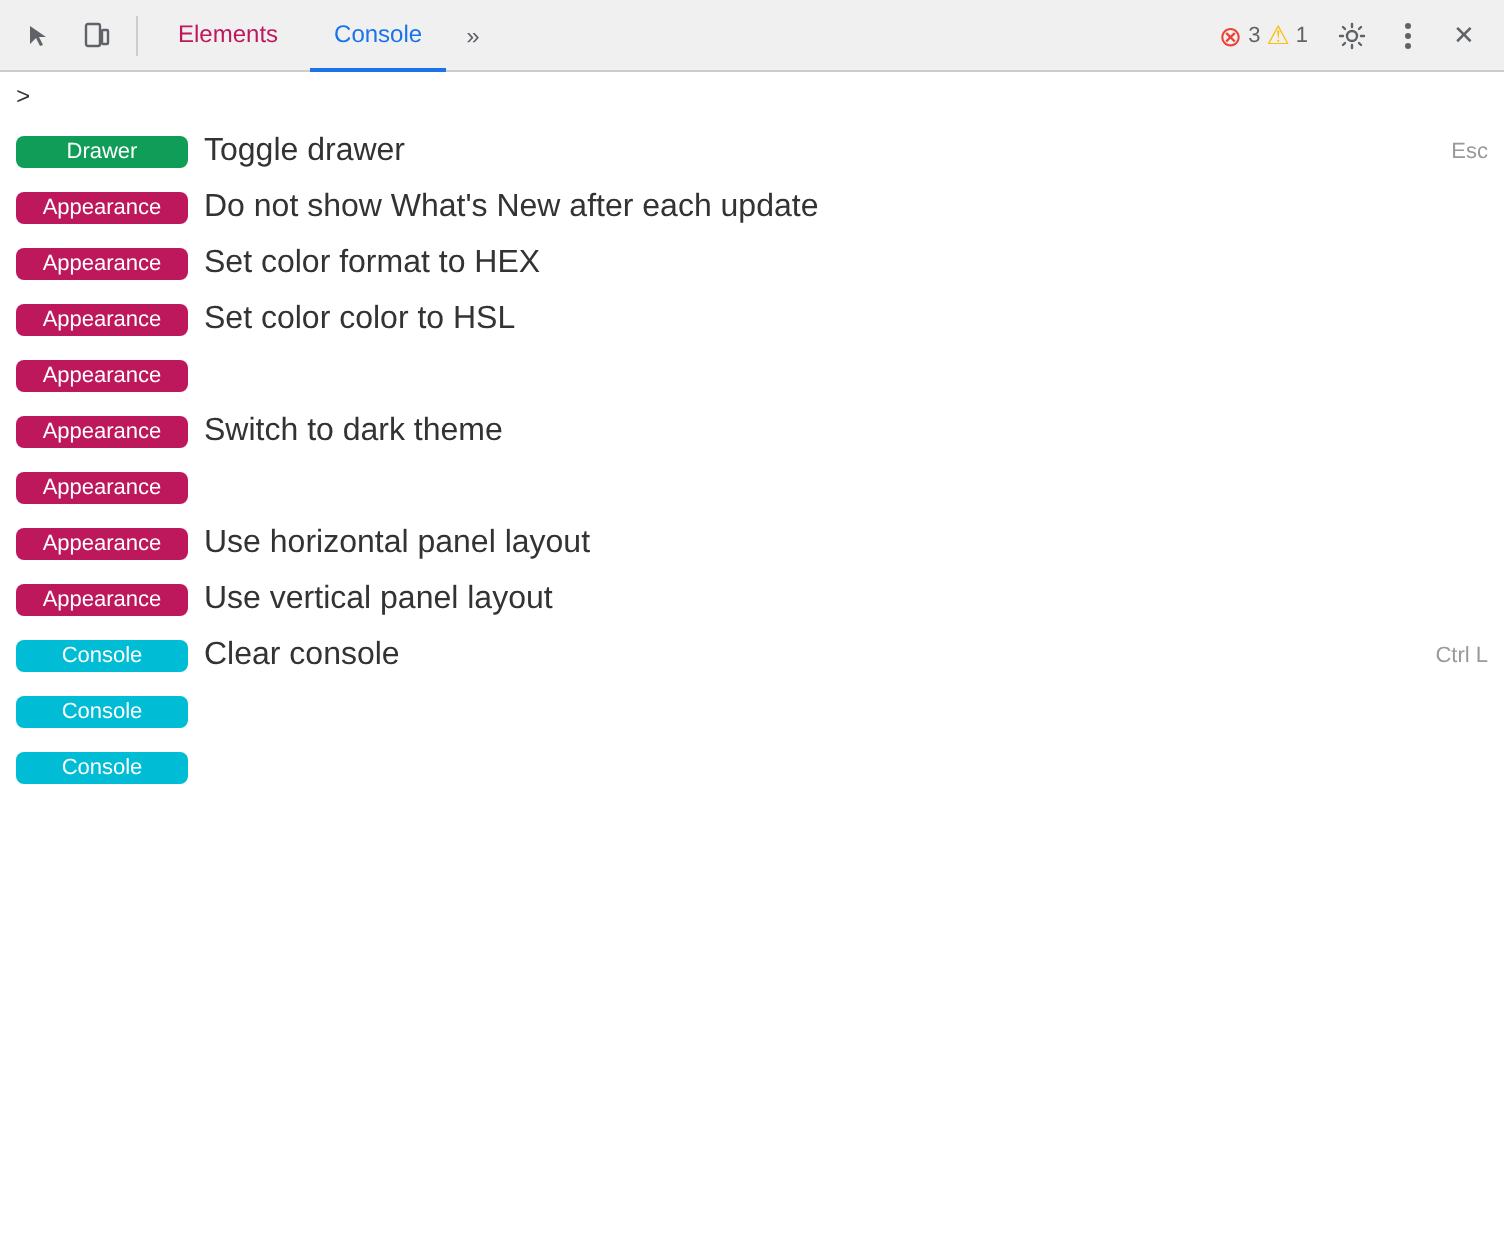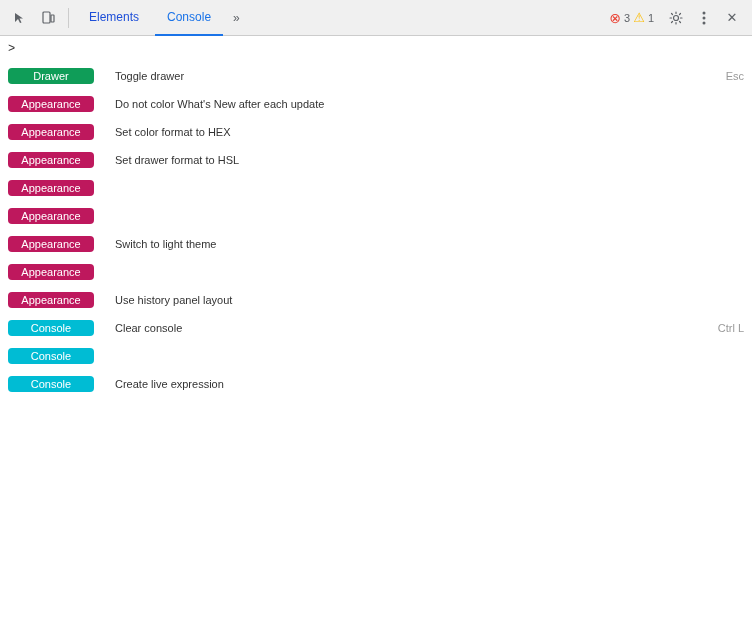--- a/index.html
+++ b/index.html
@@ -44,21 +44,21 @@
       margin: 0 4px;
     }
 
     .tab {
       padding: 0 12px;
       height: 36px;
       display: flex;
       align-items: center;
       cursor: pointer;
       font-size: 12px;
-      color: #1d4ed8;
+      color: #be185d;
       border-bottom: 2px solid transparent;
     }
     .tab.active {
       color: #1a73e8;
       border-bottom: 2px solid #1a73e8;
       font-weight: 500;
     }
 
     .toolbar-more {
       padding: 0 6px;
@@ -96,21 +96,21 @@
       color: #333;
       border-bottom: none;
     }
 
     
     .command-item {
       display: flex;
       align-items: center;
       padding: 4px 8px;
       min-height: 28px;
-      gap: 21px;
+      gap: 8px;
       position: relative;
     }
 
     .tag {
       display: inline-flex;
       align-items: center;
       justify-content: center;
       padding: 2px 7px;
       border-radius: 4px;
       font-size: 11px;
@@ -118,21 +118,21 @@
       color: white;
       min-width: 86px;
       flex-shrink: 0;
     }
 
     .tag-drawer { background: #0f9d58; }
     .tag-appearance { background: #be185d; }
     .tag-console { background: #00bcd4; }
 
     .command-text {
-      font-size: 11px;
+      font-size: 16px;
       color: #333;
       flex: 1;
     }
 
     .shortcut {
       font-size: 11px;
       color: #999;
       margin-left: auto;
       padding-left: 32px;
     }
@@ -217,54 +217,54 @@
   </div>
 
   <div id="commands-container">
       <div class="command-item">
         <span class="tag tag-drawer">Drawer</span>
         <span class="command-text">Toggle drawer</span>
         <span class="shortcut">Esc</span>
       </div>
       <div class="command-item">
         <span class="tag tag-appearance">Appearance</span>
-        <span class="command-text">Do not color What's New after each update</span>
+        <span class="command-text">Do not show What's New after each update</span>
       </div>
       <div class="command-item">
         <span class="tag tag-appearance">Appearance</span>
         <span class="command-text">Set color format to HEX</span>
       </div>
       <div class="command-item">
         <span class="tag tag-appearance">Appearance</span>
-        <span class="command-text">Set drawer format to HSL</span>
-      </div>
-      <div class="command-item">
-        <span class="tag tag-appearance">Appearance</span>
-      </div>
-      <div class="command-item">
-        <span class="tag tag-appearance">Appearance</span>
-      </div>
-      <div class="command-item">
-        <span class="tag tag-appearance">Appearance</span>
-        <span class="command-text">Switch to light theme</span>
-      </div>
-      <div class="command-item">
-        <span class="tag tag-appearance">Appearance</span>
-      </div>
-      <div class="command-item">
-        <span class="tag tag-appearance">Appearance</span>
-        <span class="command-text">Use history panel layout</span>
+        <span class="command-text">Set color color to HSL</span>
+      </div>
+      <div class="command-item">
+        <span class="tag tag-appearance">Appearance</span>
+      </div>
+      <div class="command-item">
+        <span class="tag tag-appearance">Appearance</span>
+        <span class="command-text">Switch to dark theme</span>
+      </div>
+      <div class="command-item">
+        <span class="tag tag-appearance">Appearance</span>
+      </div>
+      <div class="command-item">
+        <span class="tag tag-appearance">Appearance</span>
+        <span class="command-text">Use horizontal panel layout</span>
+      </div>
+      <div class="command-item">
+        <span class="tag tag-appearance">Appearance</span>
+        <span class="command-text">Use vertical panel layout</span>
       </div>
       <div class="command-item">
         <span class="tag tag-console">Console</span>
         <span class="command-text">Clear console</span>
         <span class="shortcut">Ctrl L</span>
       </div>
       <div class="command-item">
         <span class="tag tag-console">Console</span>
       </div>
       <div class="command-item">
         <span class="tag tag-console">Console</span>
-        <span class="command-text">Create live expression</span>
       </div>
     </div>
 
 </div>
 
 </body></html>

